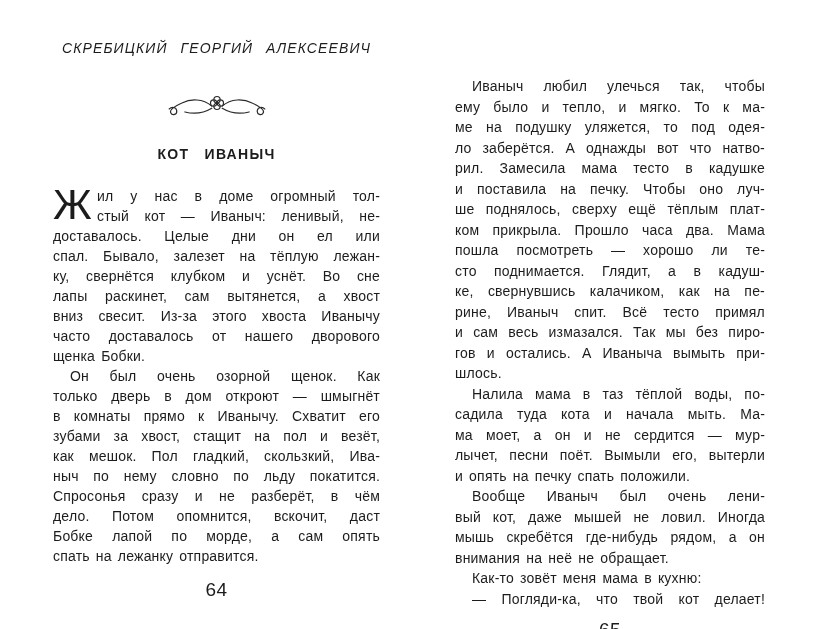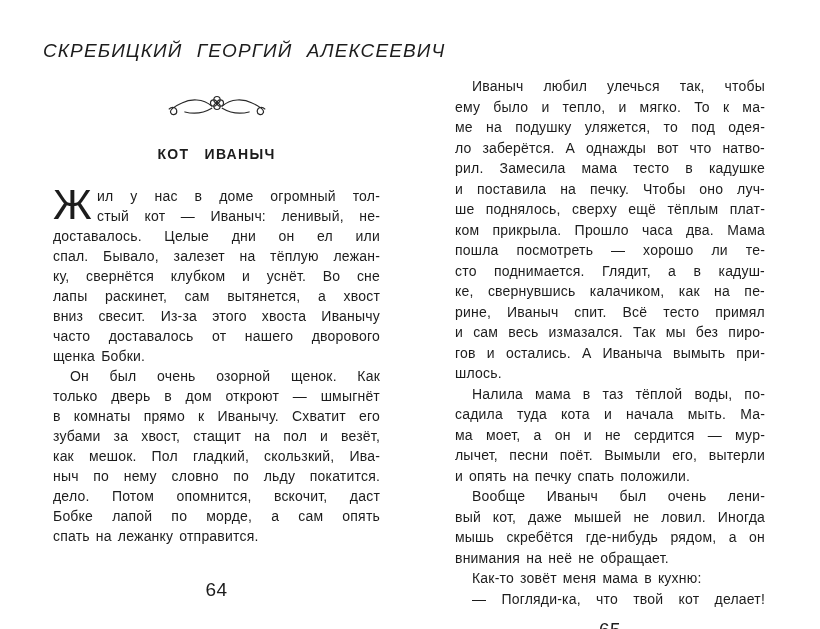--- a/index.html
+++ b/index.html
@@ -14,21 +14,21 @@
   .spread { position: absolute; inset: 0; background: #ffffff; }
 
   .page { position: absolute; top: 0; height: 629px; }
   .page-left  { left: 53px;  width: 327px; }
   .page-right { left: 455px; width: 310px; margin-top: 40px; }
 
   .author-header {
     position: absolute; top: 40px; left: -10px; right: -10px;
     text-align: center;
     font-style: italic;
-    font-size: 19px;
+    font-size: 14px;
     letter-spacing: 1.1px;
     word-spacing: 8px;
     white-space: nowrap;
   }
 
   .ornament { position: absolute; top: 90px; left: 0; right: 0; text-align: center; }
   .ornament svg { width: 112px; height: 32px; }
 
   .story-title {
     position: absolute; top: 146px; left: 0; right: 0; margin: 0;
@@ -113,20 +113,21 @@
           <div class="line">часто доставалось от нашего дворового</div>
           <div class="line lastline">щенка Бобки.</div>
         </div>
         <div class="para">
           <div class="line indent">Он был очень озорной щенок. Как</div>
           <div class="line">только дверь в дом откроют — шмыгнёт</div>
           <div class="line">в комнаты прямо к Иванычу. Схватит его</div>
           <div class="line">зубами за хвост, стащит на пол и везёт,</div>
           <div class="line">как мешок. Пол гладкий, скользкий, Ива-</div>
           <div class="line">ныч по нему словно по льду покатится.</div>
+          <div class="line">Спросонья сразу и не разберёт, в чём</div>
           <div class="line">дело. Потом опомнится, вскочит, даст</div>
           <div class="line">Бобке лапой по морде, а сам опять</div>
           <div class="line lastline">спать на лежанку отправится.</div>
         </div>
       </div>
 
     <div class="page-number">64</div>
   </div>
 
   <div class="page page-right">

